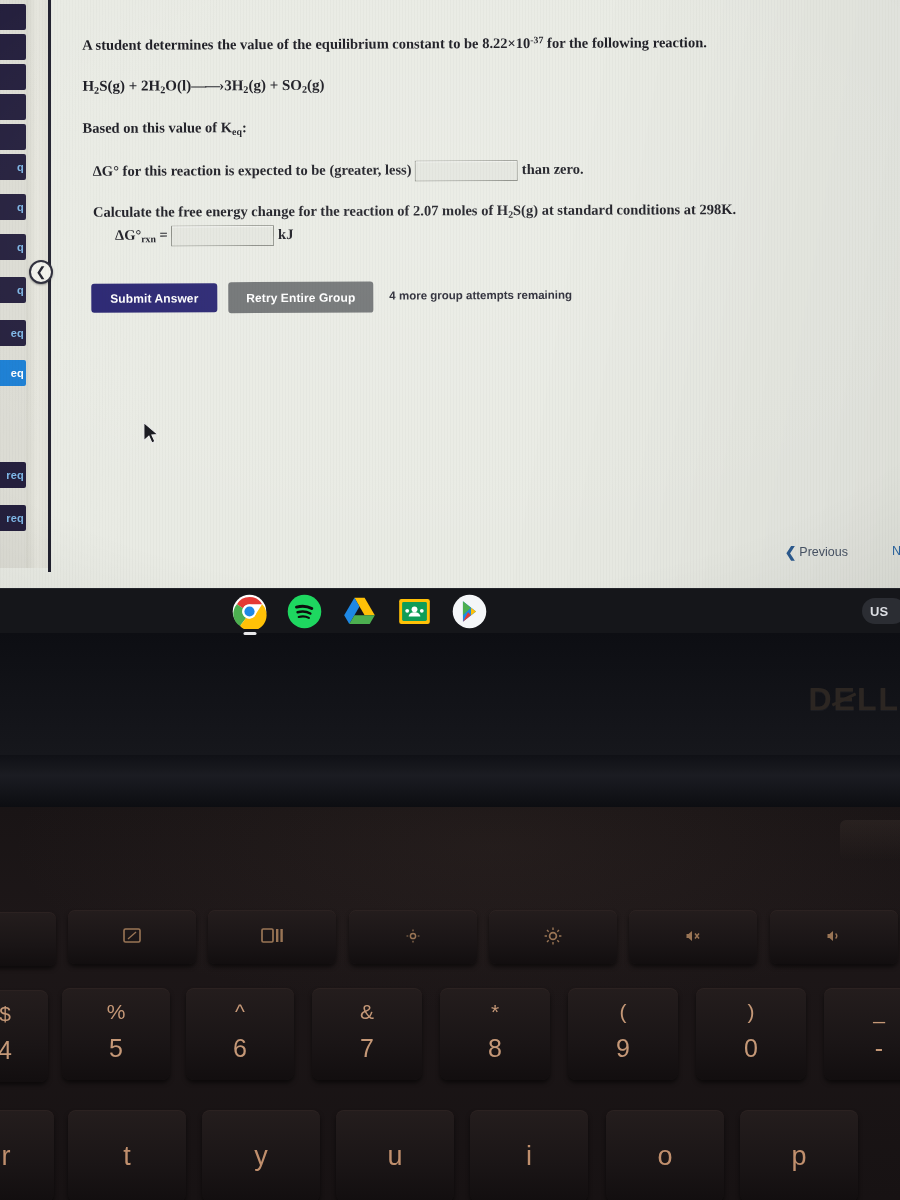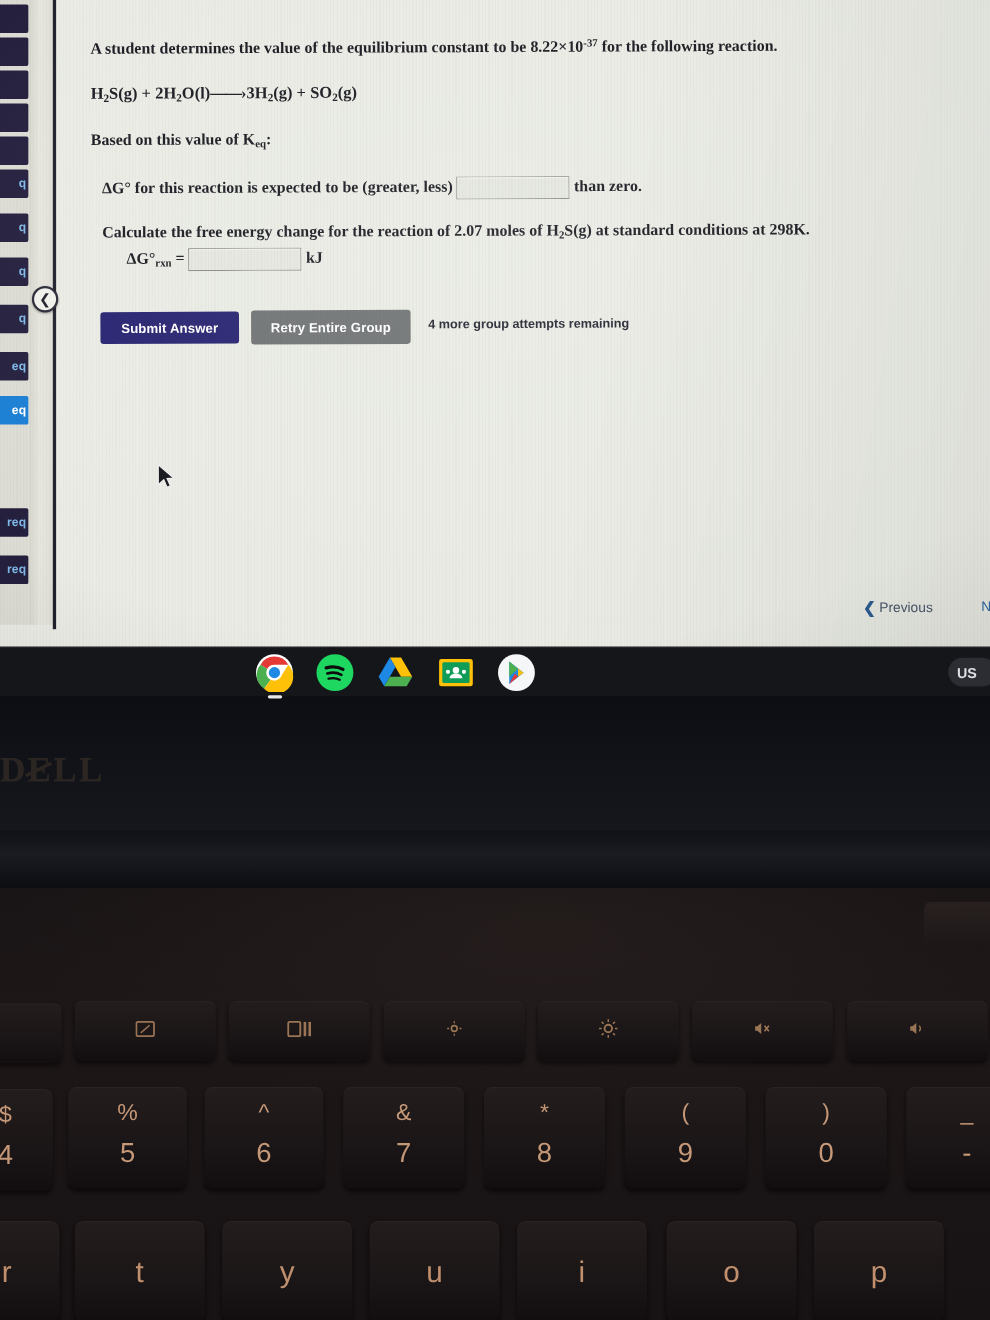--- a/index.html
+++ b/index.html
@@ -157,22 +157,22 @@
   }
 
   
   #bezel {
     position: absolute; left: 0; top: 633px; width: 900px; height: 122px;
     background: linear-gradient(180deg,#0d0e13 0%, #121318 55%, #16171c 100%);
     z-index: 45;
   }
   #dell {
     position: absolute; left: 0; right: 0; top: 48px;
-    text-align: left;
-    font-family: Liberation Serif, serif;
+    text-align: right;
+    font-family: Liberation Sans, sans-serif;
     font-size: 32px; font-weight: 700; letter-spacing: 2px;
     color: #2c2622;
     text-shadow: 0 1px 0 rgba(255,255,255,0.04);
   }
   #dell .oslash { position: relative; display: inline-block; }
   #dell .oslash::after {
     content: ""; position: absolute; left: -3px; top: 46%; width: 26px; height: 3px;
     background: #2c2622; transform: rotate(-26deg);
   }
 

